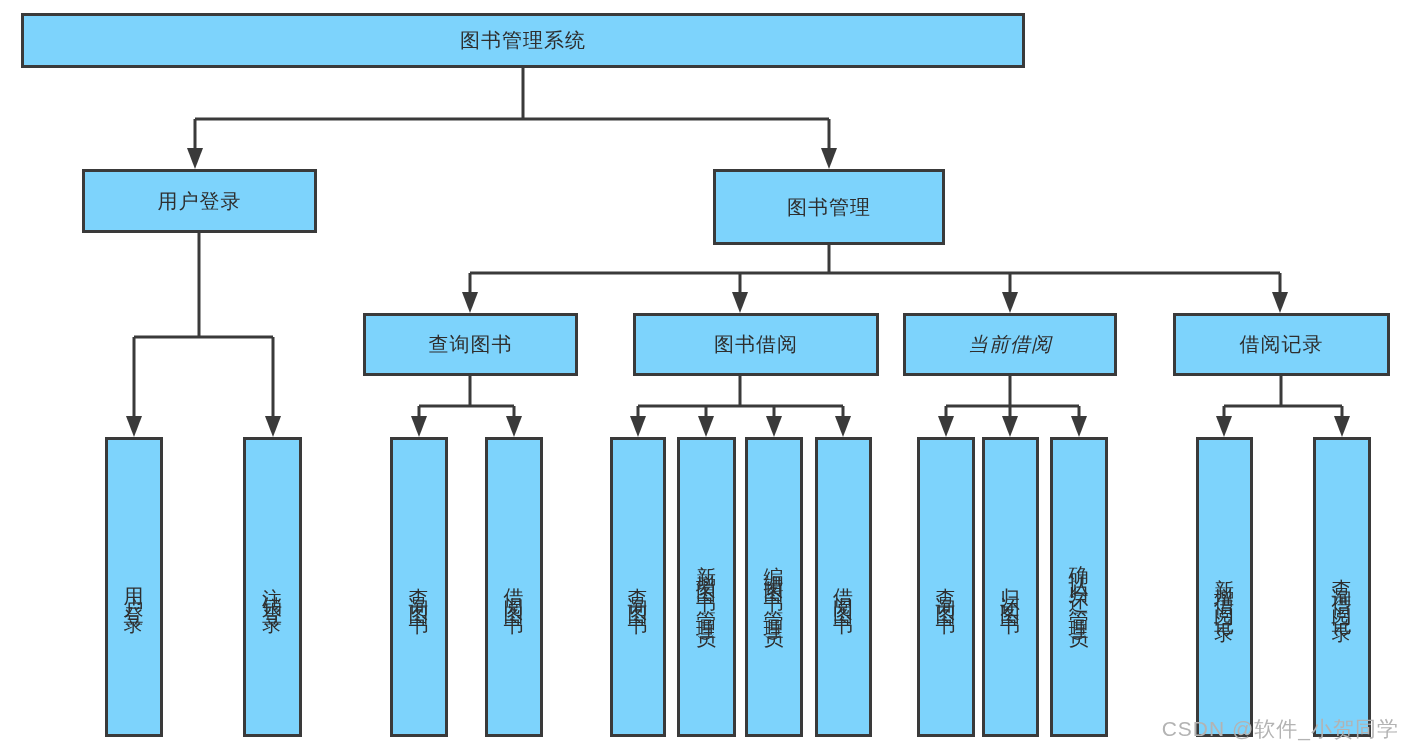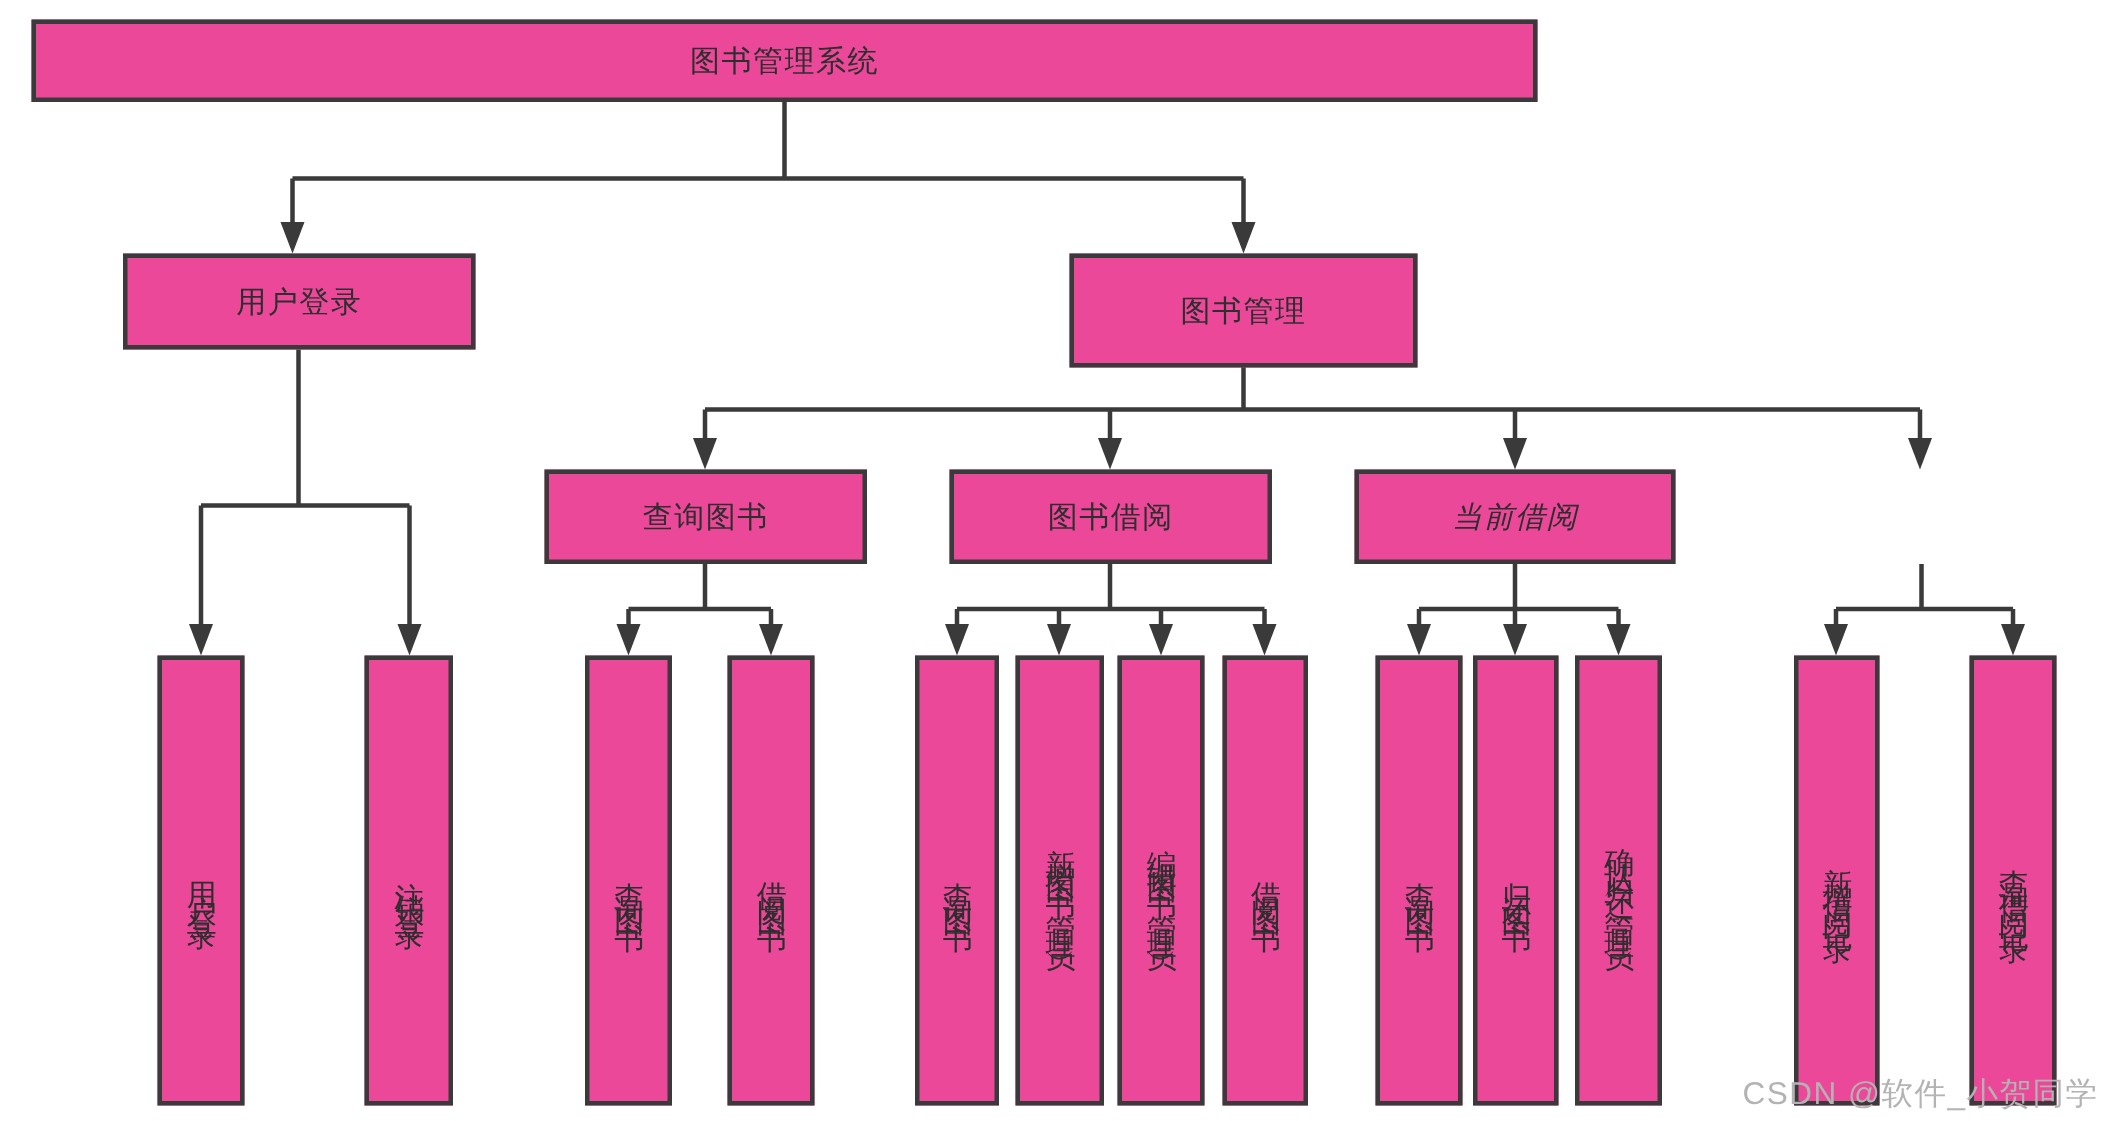--- a/index.html
+++ b/index.html
@@ -27,21 +27,21 @@
     width: 1405px;
     height: 747px;
     color: var(--line);
   }
   .connectors path { stroke: currentColor; stroke-width: 3; fill: none; }
   .connectors polygon { fill: currentColor; stroke: none; }
   .node {
     position: absolute;
     box-sizing: border-box;
     border: 3px solid var(--line);
-    background: #ec4899;
+    background: #7dd3fc;
     display: flex;
     align-items: center;
     justify-content: center;
     font-size: 20px;
     color: var(--text);
     letter-spacing: 1px;
   }
   .leaf {
     top: 437px;
     height: 300px;
@@ -49,21 +49,21 @@
     text-orientation: mixed;
     letter-spacing: 9px;
     line-height: 1;
     text-align: center;
     padding-top: 6px;
   }
   .root-box   { left: 21px;  top: 13px;  width: 1004px; height: 55px; }
   .n-user     { left: 82px;  top: 169px; width: 235px;  height: 64px; }
   .n-bookmgr  { left: 713px; top: 169px; width: 232px;  height: 76px; }
   .n-newbook  { left: 363px; top: 313px; width: 215px;  height: 63px; }
-  .n-borrow   { left: 633px; top: 313px; width: 215px;  height: 63px; }
+  .n-borrow   { left: 633px; top: 313px; width: 246px;  height: 63px; }
   .n-current  { left: 903px; top: 313px; width: 214px;  height: 63px; font-style: italic; }
   .n-record   { left: 1173px;top: 313px; width: 217px;  height: 63px; }
   .lf-a1 { left: 105px;  width: 58px; }
   .lf-a2 { left: 243px;  width: 59px; }
   .lf-n1 { left: 390px;  width: 58px; }
   .lf-n2 { left: 485px;  width: 58px; }
   .lf-b1 { left: 610px;  width: 56px; }
   .lf-b2 { left: 677px;  width: 59px; }
   .lf-b3 { left: 745px;  width: 58px; }
   .lf-b4 { left: 815px;  width: 57px; }
@@ -139,20 +139,21 @@
   </svg>
 
   <div class="node root-box">图书管理系统</div>
 
   <div class="node n-user">用户登录</div>
   <div class="node n-bookmgr">图书管理</div>
 
   <div class="node n-newbook">查询图书</div>
   <div class="node n-borrow">图书借阅</div>
   <div class="node n-current">当前借阅</div>
+  <div class="node n-record">借阅记录</div>
 
   <div class="node leaf lf-a1">用户登录</div>
   <div class="node leaf lf-a2">注销登录</div>
 
   <div class="node leaf lf-n1">查询图书</div>
   <div class="node leaf lf-n2">借阅图书</div>
 
   <div class="node leaf lf-b1">查询图书</div>
   <div class="node leaf lf-b2">新增图书（管理员）</div>
   <div class="node leaf lf-b3">编辑图书（管理员）</div>

